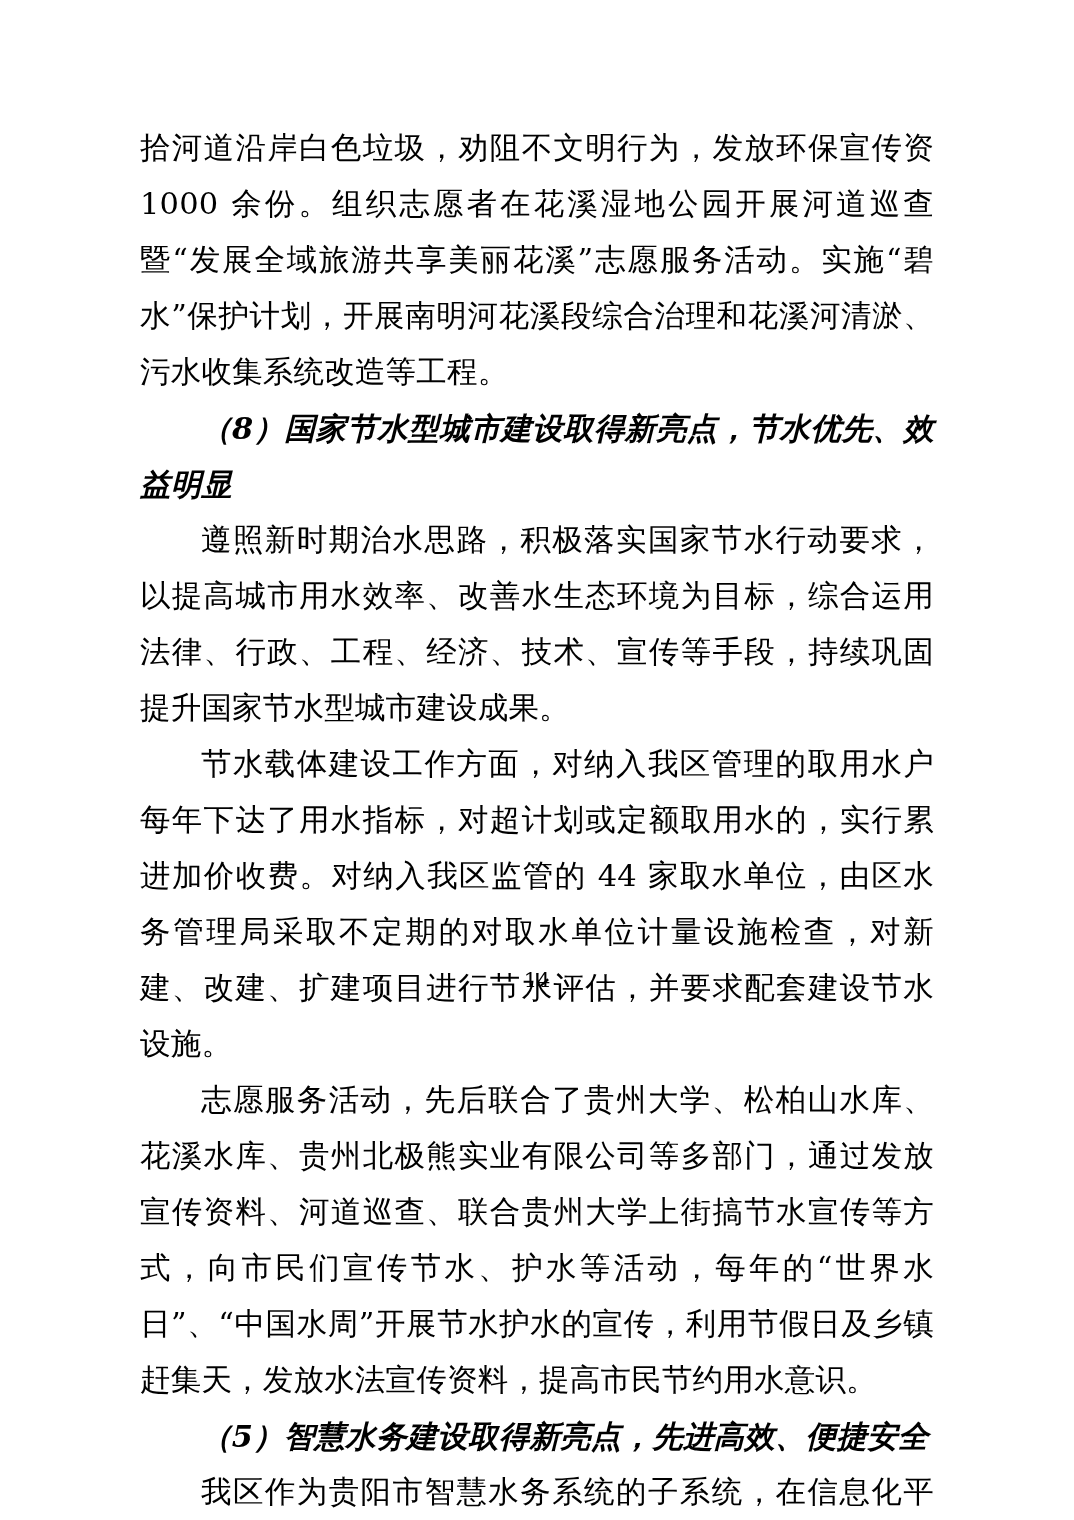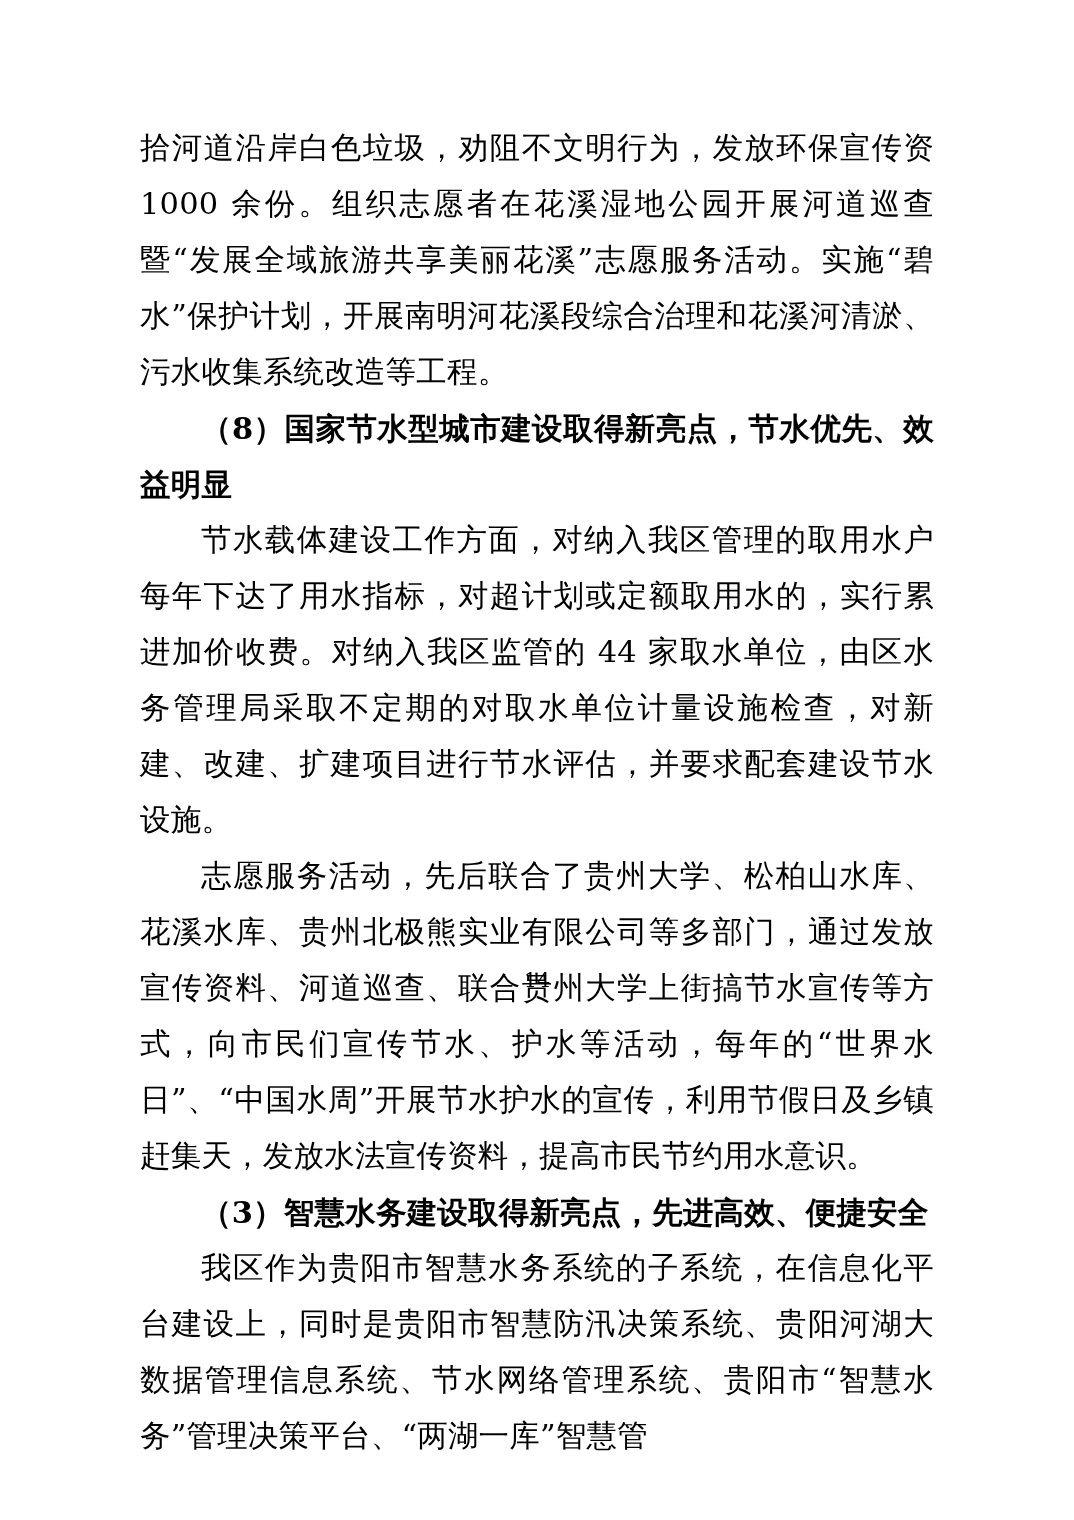--- a/index.html
+++ b/index.html
@@ -40,20 +40,21 @@
   }
   .no-indent {
     text-indent: 0;
   }
   .heading {
     text-indent: 61px;
     font-weight: bold;
     font-size: 30.5px;
     line-height: 56px;
     letter-spacing: 0.2px;
+    font-style: italic;
   }
   .lead {
     font-weight: normal;
   }
   .page-number {
     position: absolute;
     left: 0;
     right: 0;
     bottom: 100px;
     text-align: center;
@@ -65,24 +66,25 @@
 </head>
 <body>
 
 <div class="page">
   <div class="doc-body">
 
     <p class="no-indent">拾河道沿岸白色垃圾，劝阻不文明行为，发放环保宣传资 1000 余份。组织志愿者在花溪湿地公园开展河道巡查暨“发展全域旅游共享美丽花溪”志愿服务活动。实施“碧水”保护计划，开展南明河花溪段综合治理和花溪河清淤、污水收集系统改造等工程。</p>
 
     <p class="heading">（8）国家节水型城市建设取得新亮点，节水优先、效益明显</p>
 
+    <p class="para-indent">遵照新时期治水思路，积极落实国家节水行动要求，以提高城市用水效率、改善水生态环境为目标，综合运用法律、行政、工程、经济、技术、宣传等手段，持续巩固提升国家节水型城市建设成果。</p>
 
     <p class="para-indent"><span class="lead">节水载体建设工作方面，</span><span>对纳入我区管理的取用水户每年下达了用水指标，对超计划或定额取用水的，实行累进加价收费。对纳入我区监管的 44 家取水单位，由区水务管理局采取不定期的对取水单位计量设施检查，对新建、改建、扩建项目进行节水评估，并要求配套建设节水设施。</span></p>
 
     <p class="para-indent"><span class="lead">志愿服务活动，</span><span>先后联合了贵州大学、松柏山水库、花溪水库、贵州北极熊实业有限公司等多部门，通过发放宣传资料、河道巡查、联合贵州大学上街搞节水宣传等方式，向市民们宣传节水、护水等活动，每年的“世界水日”、“中国水周”开展节水护水的宣传，利用节假日及乡镇赶集天，发放水法宣传资料，提高市民节约用水意识。</span></p>
 
-    <p class="heading">（3）智慧水务建设取得新亮点，先进高效、便捷安全</p>
+    <p class="heading">（5）智慧水务建设取得新亮点，先进高效、便捷安全</p>
 
     <p class="para-indent">我区作为贵阳市智慧水务系统的子系统，在信息化平台建设上，同时是贵阳市智慧防汛决策系统、贵阳河湖大数据管理信息系统、节水网络管理系统、贵阳市“智慧水务”管理决策平台、“两湖一库”智慧管</p>
 
   </div>
   <div class="page-number">14</div>
 </div>
 
 </body></html>

